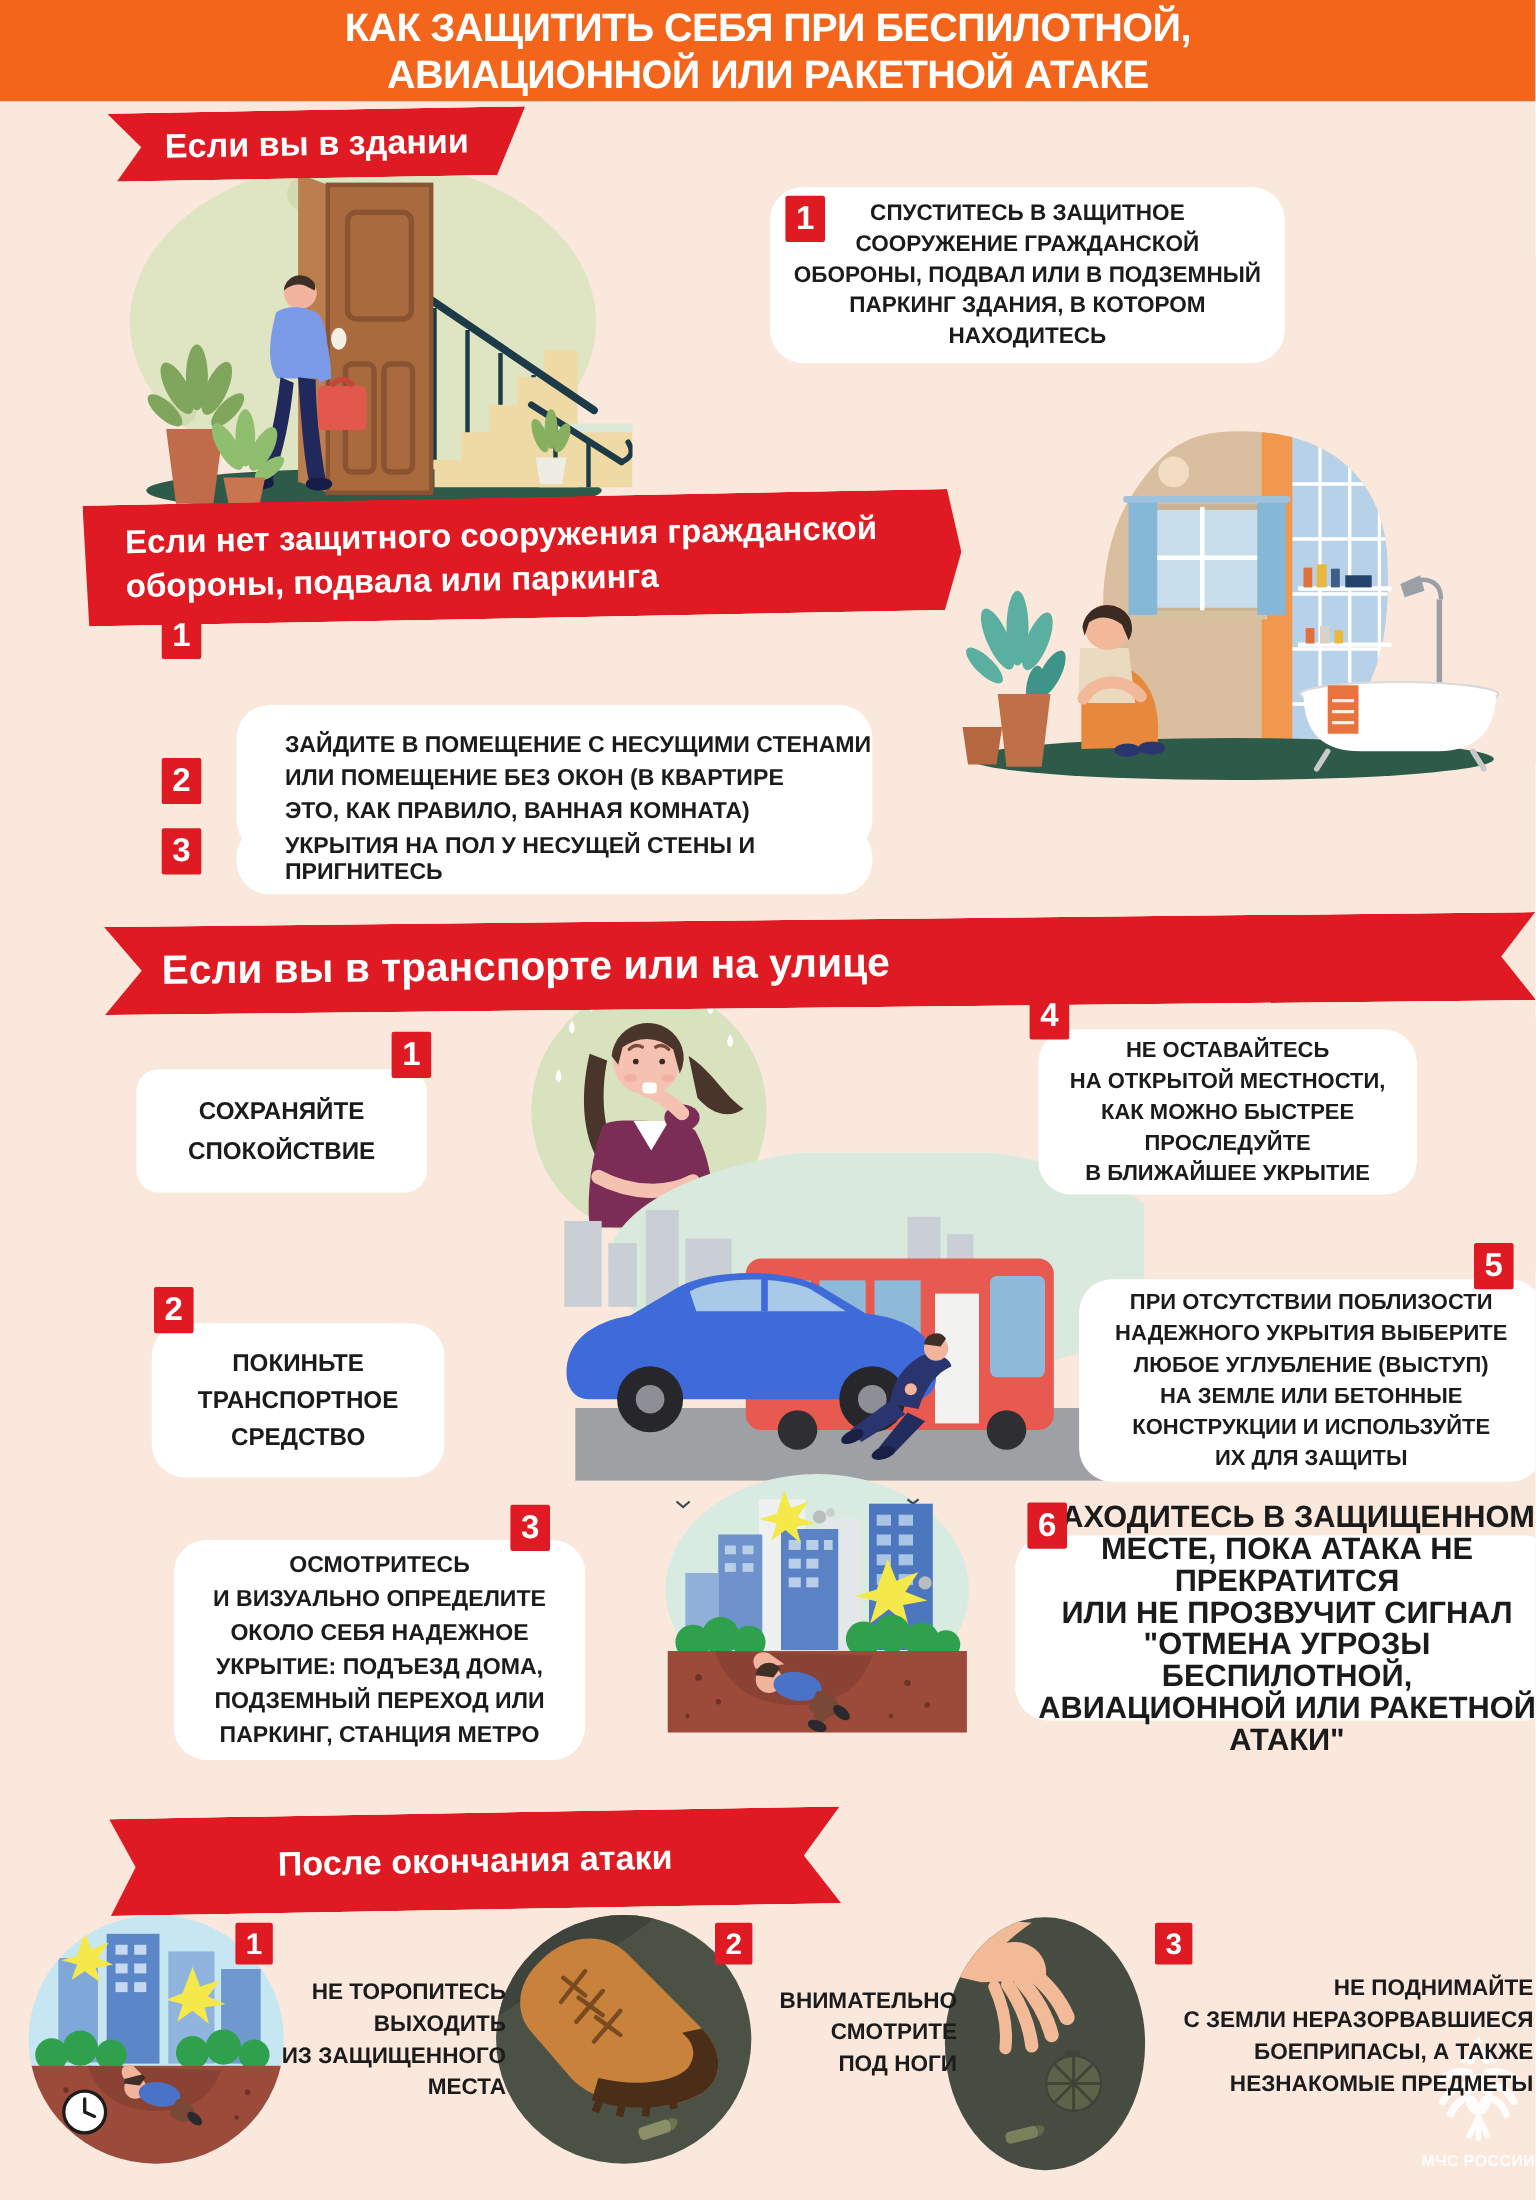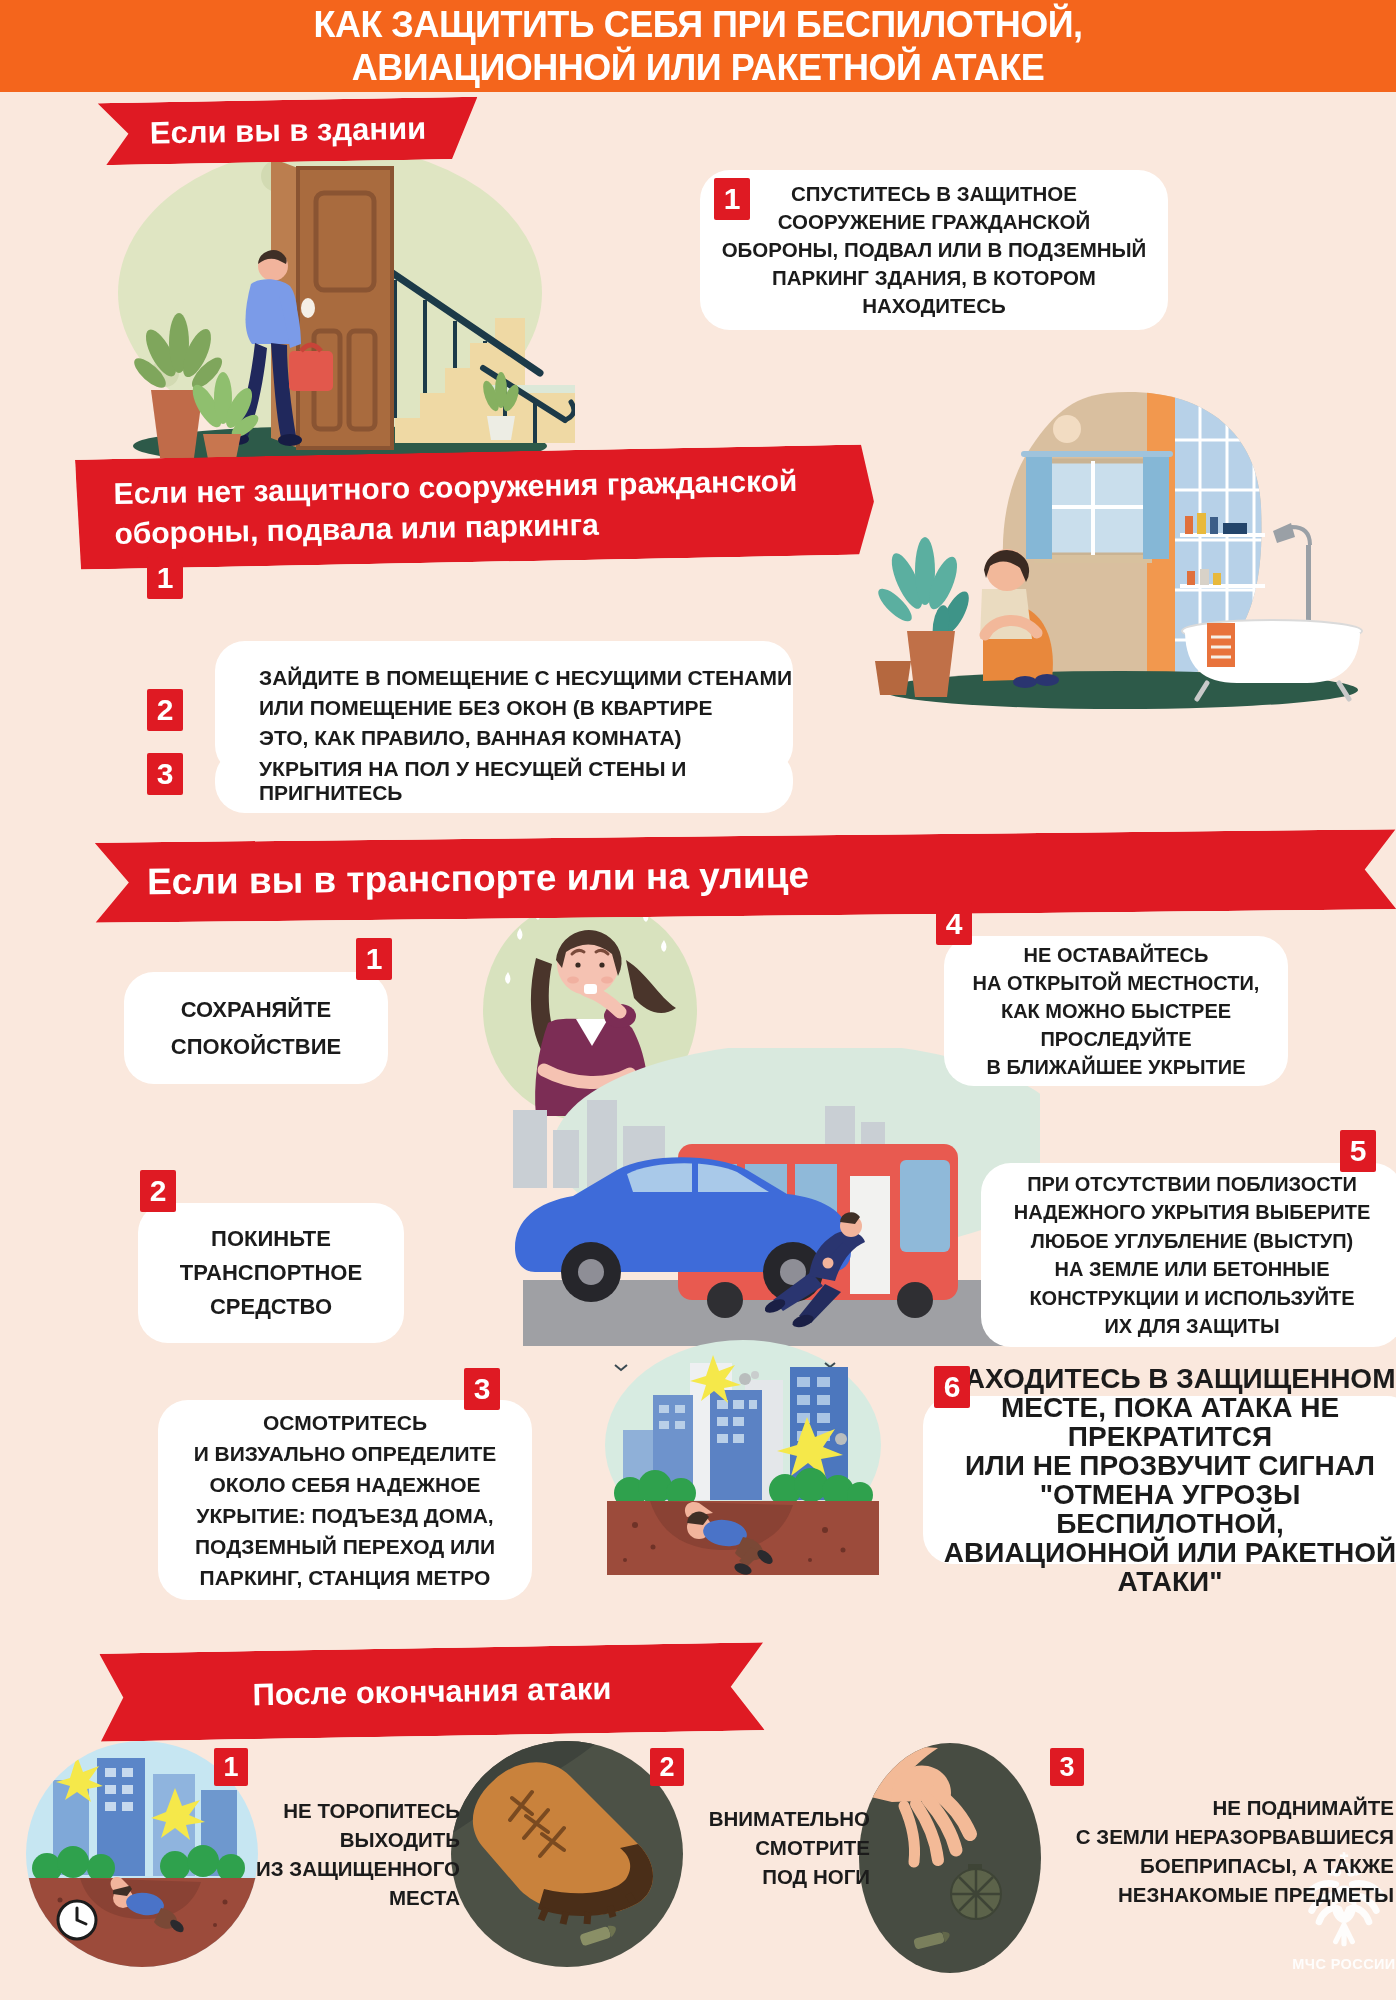--- a/index.html
+++ b/index.html
@@ -38,21 +38,21 @@
   .card{
     position:absolute;background:var(--card_white,#FFFFFF);border-radius:30px;
     color:var(--text_dark,#1B1B1B);font-weight:bold;display:flex;align-items:center;
     justify-content:center;text-align:center;z-index:5;box-sizing:border-box;
   }
   .card.left{justify-content:flex-start;text-align:left;}
   #card-b1{left:700px;top:170px;width:468px;height:160px;font-size:20.5px;line-height:28px;padding:0 20px;}
   #card-n1{left:215px;top:551px;width:578px;height:64px;font-size:21px;padding-left:44px;}
   #card-n2{left:215px;top:641px;width:578px;height:134px;font-size:21px;line-height:30px;padding-left:44px;}
   #card-n3{left:215px;top:749px;width:578px;height:64px;font-size:21px;padding-left:44px;}
-  #card-t1{left:124px;top:972px;width:264px;height:112px;font-size:22px;line-height:37px;}
+  #card-t1{left:124px;top:972px;width:264px;height:112px;font-size:22px;line-height:37px;border-radius:20px;}
   #card-t2{left:138px;top:1203px;width:266px;height:140px;font-size:22px;line-height:34px;}
   #card-t3{left:158px;top:1400px;width:374px;height:200px;font-size:21px;line-height:31px;}
   #card-t4{left:944px;top:936px;width:344px;height:150px;font-size:20px;line-height:28px;}
   #card-t5{left:962px;top:1163px;width:422px;height:184px;font-size:20px;line-height:28.5px;margin-left:19px;}
   #card-t6{left:923px;top:1396px;width:494px;height:168px;font-size:28px;line-height:29px;}
   
   .badge{
     position:absolute;width:36px;height:42px;background:var(--badge_red,#DF1A23);
     color:#fff;font-weight:bold;font-size:30px;display:flex;align-items:center;
     justify-content:center;z-index:7;border-radius:2px;

